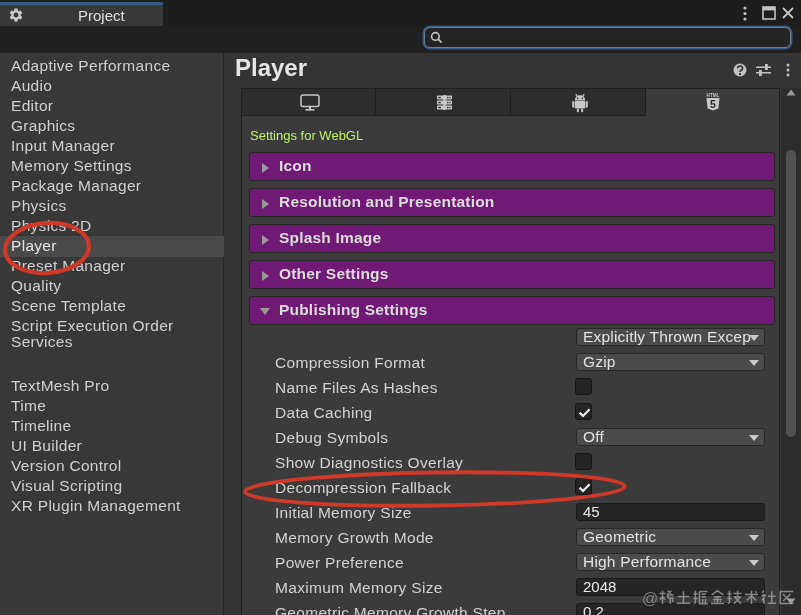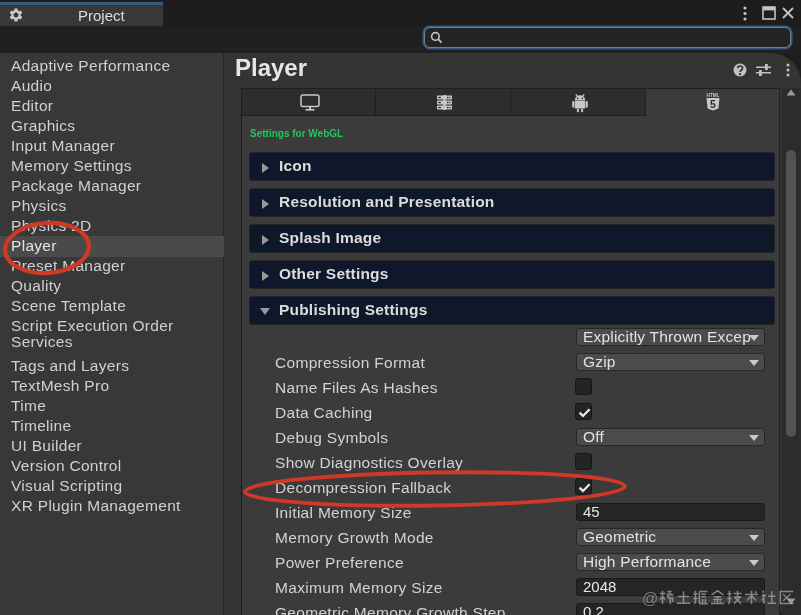--- a/index.html
+++ b/index.html
@@ -11,35 +11,35 @@
   
   #titlebar { left:0; top:0; width:801px; height:26px; background:#1d1d1d; }
   #tab0 { left:0; top:2px; width:163px; height:24px; background:#383838; }
   #tab0 .blue { position:absolute; left:0; top:0; width:100%; height:3px; background:#38597e; }
   #tab0 .txt { position:absolute; left:30px; top:5px; font-size:15px; color:#dedede;margin-left:48px; }
   #toolbar { left:0; top:26px; width:801px; height:27px; background:#202020; }
   #search { left:424px; top:27px; width:367px; height:21px; background:#242424;
     border:1px solid #6a7f99; border-radius:6px; box-shadow:0 0 0 1.5px #35597f; }
 
   
-  #main { left:0; top:53px; width:801px; height:562px; background:#343434;border-radius:30px; }
+  #main { left:0; top:53px; width:801px; height:562px; background:#343434; }
   #sidebar { left:0; top:0; width:224px; height:562px; background:#383838; border-right:1px solid #242424; }
   .sitem { position:absolute; left:11px; height:20px; line-height:20px; font-size:15.5px; letter-spacing:0.3px; color:#d0d0d0; white-space:nowrap; }
   #selrow { left:0; top:183px; width:224px; height:21px; background:#4a4a4a; }
 
   
   #ptitle { left:235px; top:1px; font-size:24px; font-weight:bold; color:#e6e6e6; }
   #box { left:241px; top:35px; width:539px; height:527px; background:#3b3b3b;
     border:1px solid #1f1f1f; border-bottom:none; }
   .tabcell { position:absolute; top:0; height:27px; background:#2d2d2d; border-right:1px solid #1f1f1f; border-bottom:1px solid #1f1f1f; }
   .tabsel  { background:#3b3b3b; border-bottom:none; }
 
-  #settingsfor { left:8px; top:39px; font-size:10px; color:#22c55e;font-weight:bold; }
-
-  .secbar { position:absolute; left:7px; width:526px; height:29px; background:#0f172a;
+  #settingsfor { left:8px; top:39px; font-size:13px; color:#bef264; }
+
+  .secbar { position:absolute; left:7px; width:526px; height:29px; background:#701a75;
     border:1px solid #252525; border-radius:3px; }
   .secbar .tri { position:absolute; left:12px; top:10px; width:0; height:0;
     border-left:7px solid #999; border-top:5px solid transparent; border-bottom:5px solid transparent; }
   .secbar .trid { position:absolute; left:10px; top:11px; width:0; height:0;
     border-top:7px solid #999; border-left:5px solid transparent; border-right:5px solid transparent; }
   .secbar .stxt { position:absolute; left:29px; top:4px; font-size:15.5px; letter-spacing:0.2px; font-weight:bold; color:#dcdcdc; }
 
   .rowlbl { position:absolute; left:33px; height:25px; line-height:25px; font-size:15.5px; letter-spacing:0.3px; color:#d2d2d2; white-space:nowrap; }
   .drop { position:absolute; left:334px; width:189px; height:18px; background:#4b4b4b;
     border:1px solid #272727; border-radius:3px; color:#e2e2e2; font-size:15.5px; letter-spacing:0.2px; line-height:16px;
@@ -103,21 +103,20 @@
     <div class="sitem" style="top:103px">Memory Settings</div>
     <div class="sitem" style="top:123px">Package Manager</div>
     <div class="sitem" style="top:143px">Physics</div>
     <div class="sitem" style="top:163px">Physics 2D</div>
     <div class="sitem" style="top:183px;color:#e4e4e4">Player</div>
     <div class="sitem" style="top:203px">Preset Manager</div>
     <div class="sitem" style="top:223px">Quality</div>
     <div class="sitem" style="top:243px">Scene Template</div>
     <div class="sitem" style="top:263px">Script Execution Order</div>
     <div class="sitem" style="top:279px">Services</div>
-    <div class="sitem" style="top:303px">Tags and Layers</div>
     <div class="sitem" style="top:323px">TextMesh Pro</div>
     <div class="sitem" style="top:343px">Time</div>
     <div class="sitem" style="top:363px">Timeline</div>
     <div class="sitem" style="top:383px">UI Builder</div>
     <div class="sitem" style="top:403px">Version Control</div>
     <div class="sitem" style="top:423px">Visual Scripting</div>
     <div class="sitem" style="top:443px">XR Plugin Management</div>
 
     <div class="abs" id="ptitle">Player</div>
 

